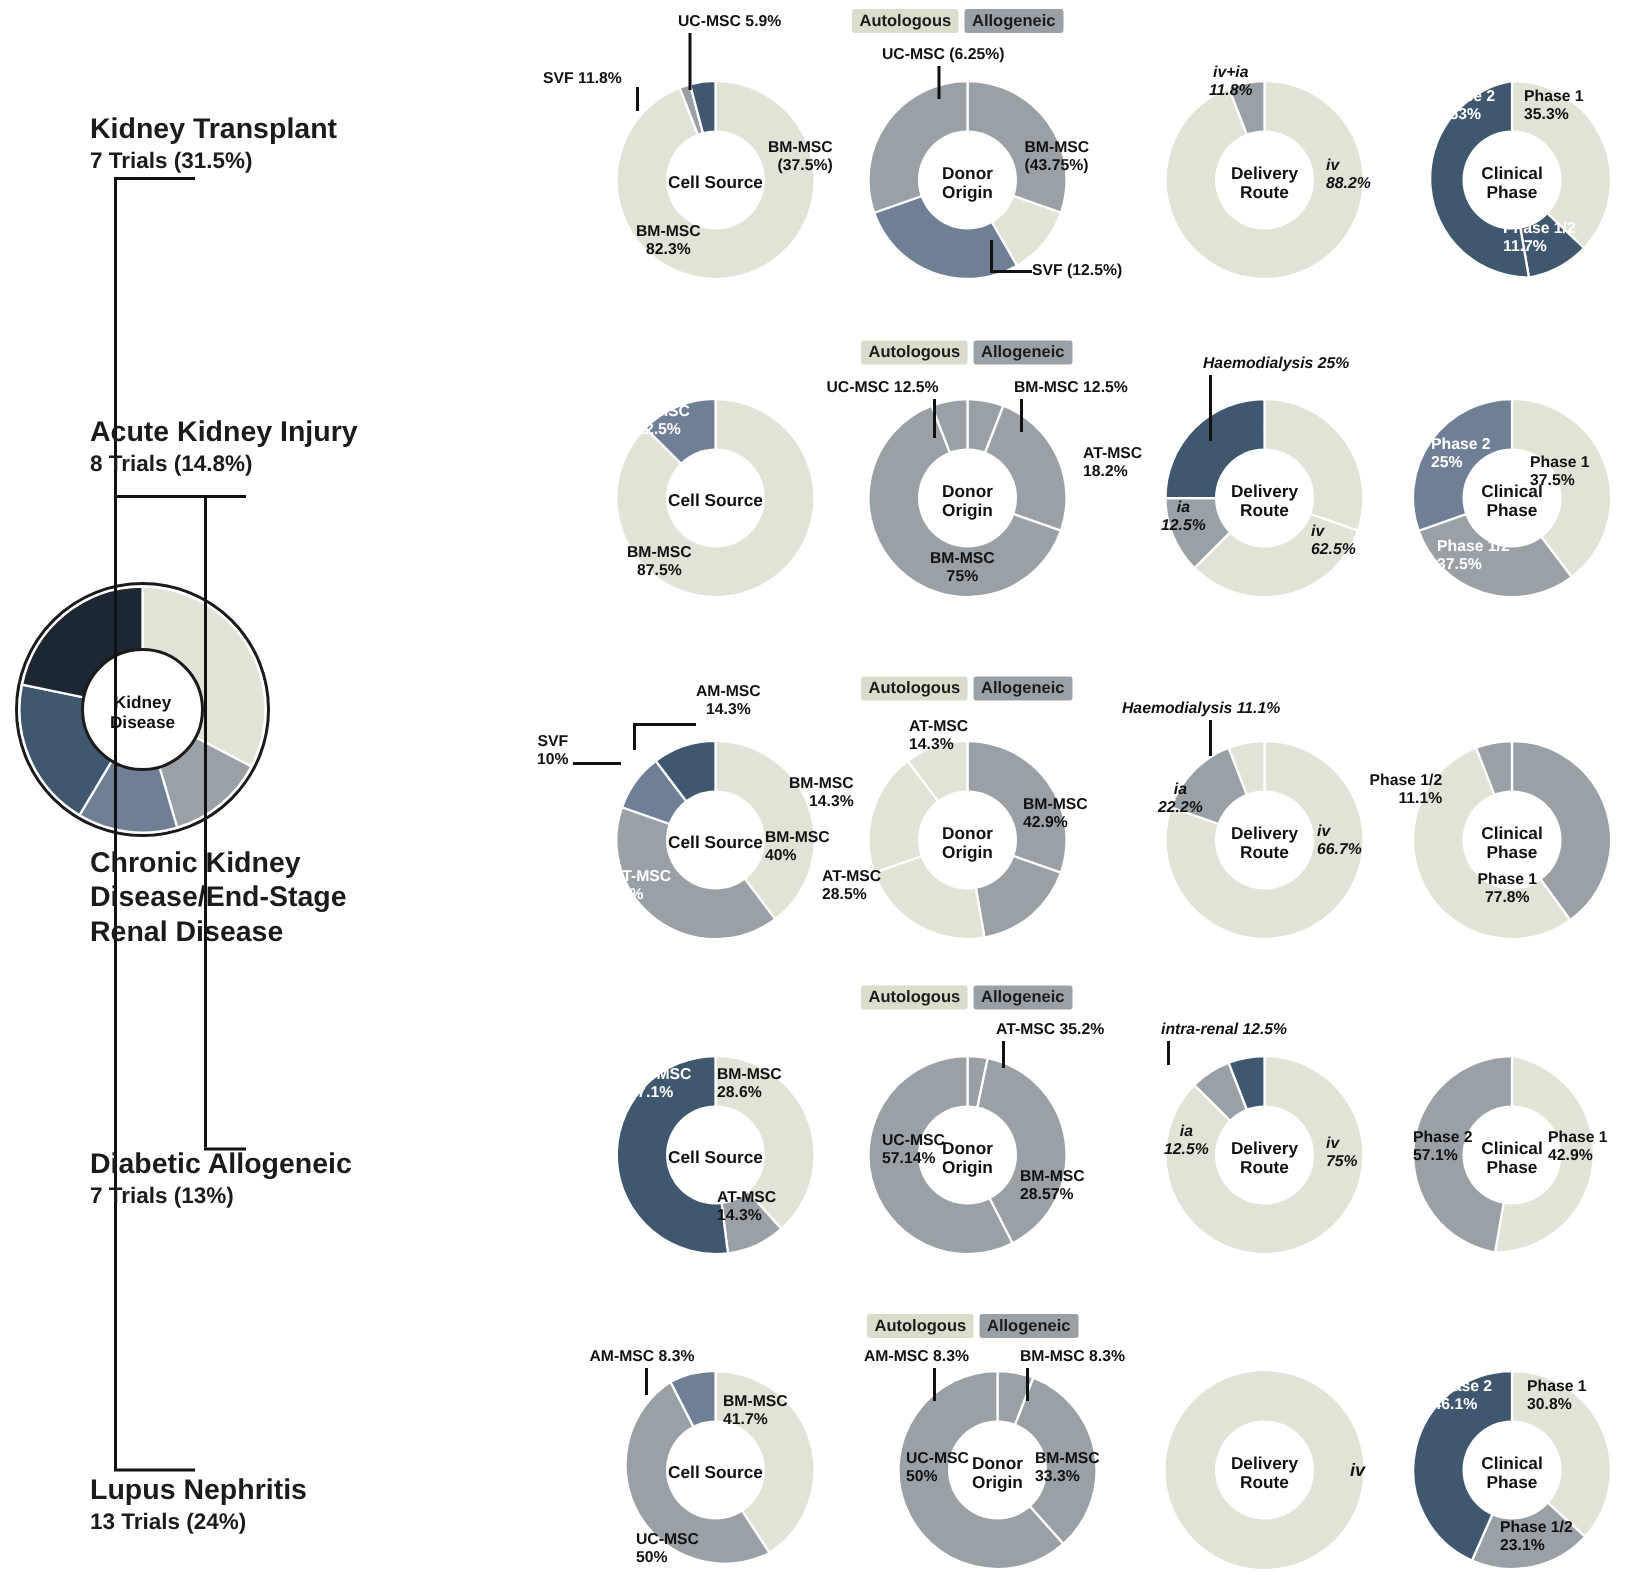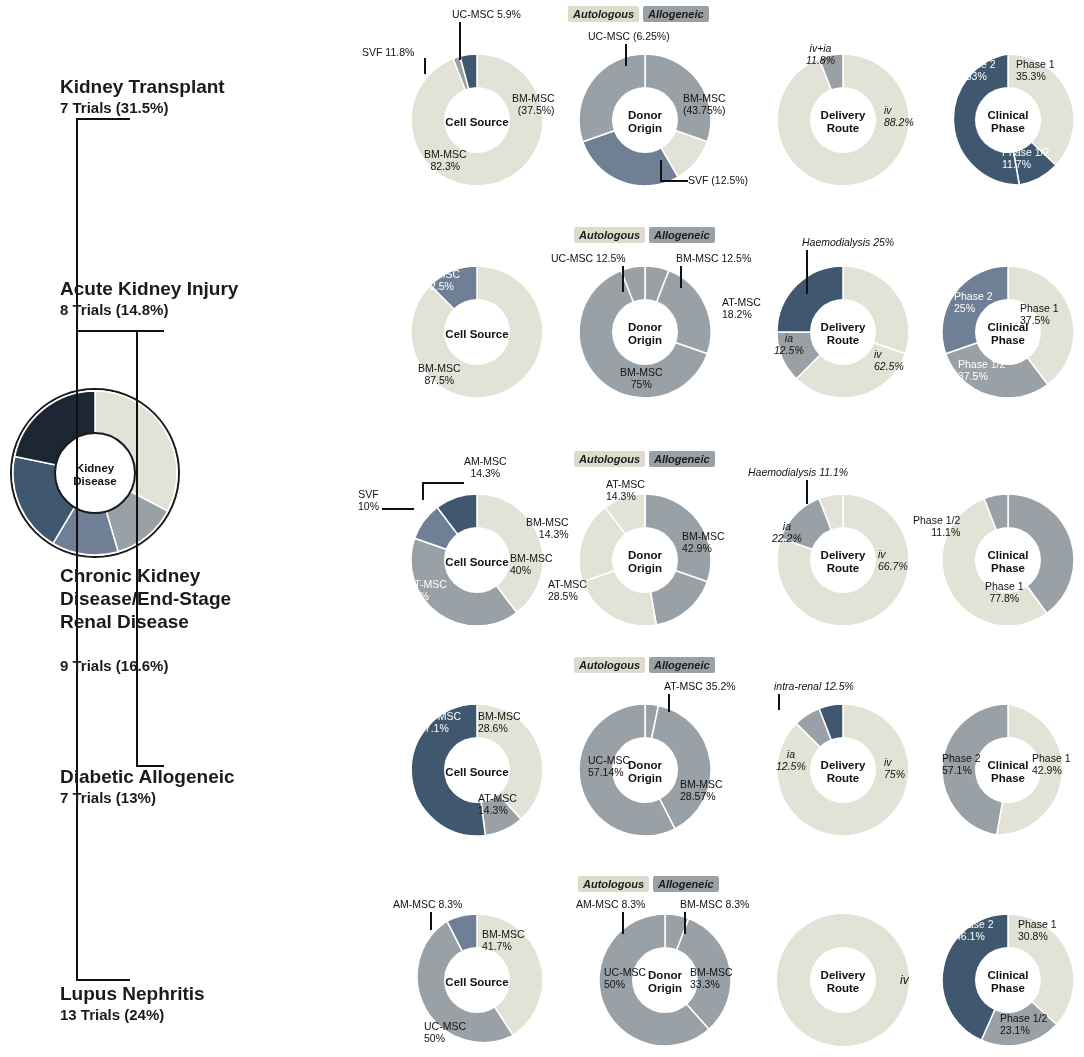--- a/index.html
+++ b/index.html
@@ -11,27 +11,27 @@
     position:relative;
     overflow:hidden;
   }
   .donut-wrap{position:absolute;}
   .center-label{
     position:absolute;left:0;top:0;width:100%;height:100%;
     display:flex;flex-direction:column;align-items:center;justify-content:center;
     font-size:11.5px;font-weight:bold;line-height:1.12;text-align:center;
     pointer-events:none;color:#111;
   }
-  .lbl{position:absolute;font-size:10.5px;line-height:1.15;font-weight:normal;color:#111;}
+  .lbl{position:absolute;font-size:10.5px;line-height:1.15;font-weight:bold;color:#111;}
   .lbl.it{font-style:italic;}
   .lbl.wt{color:#ffffff;}
   .grp-title{position:absolute;font-weight:bold;text-align:left;line-height:1.2;}
   .grp-title .t1{font-size:19px;}
   .grp-title .t2{font-size:15px;font-weight:bold;}
-  .hdr{position:absolute;font-size:11px;font-weight:bold;padding:2px 5px;border-radius:2px;font-style:italic;}
+  .hdr{position:absolute;font-size:11px;font-weight:bold;padding:2px 5px;border-radius:2px;}
   .leader{position:absolute;background:#111;}
   .tree{position:absolute;}
 </style>
 </head>
 <body>
 
 <div class="donut-wrap" style="left:10px;top:388px;">
   <svg width="170" height="170" viewBox="0 0 170 170">
     <g transform="translate(85,85)">
       <circle r="84" fill="none" stroke="#1b1b1b" stroke-width="2"></circle>
@@ -67,21 +67,20 @@
 
 <div class="grp-title" style="left:60px;top:268px;width:300px;margin-top:10px;">
   <div class="t1">Acute Kidney Injury</div>
   <div class="t2">8 Trials (14.8%)</div>
 </div>
 
 <div class="grp-title" style="left:60px;top:546px;width:300px;white-space:pre-line;">
   <div class="t1">Chronic Kidney
 Disease/End-Stage
 Renal Disease</div>
-  <div class="t2" style="margin-top:4px;">9 Trials (16.6%)</div>
 </div>
 
 <div class="grp-title" style="left:60px;top:766px;width:310px;">
   <div class="t1">Diabetic Allogeneic</div>
   <div class="t2">7 Trials (13%)</div>
 </div>
 
 <div class="grp-title" style="left:60px;top:983px;width:300px;">
   <div class="t1">Lupus Nephritis</div>
   <div class="t2">13 Trials (24%)</div>

